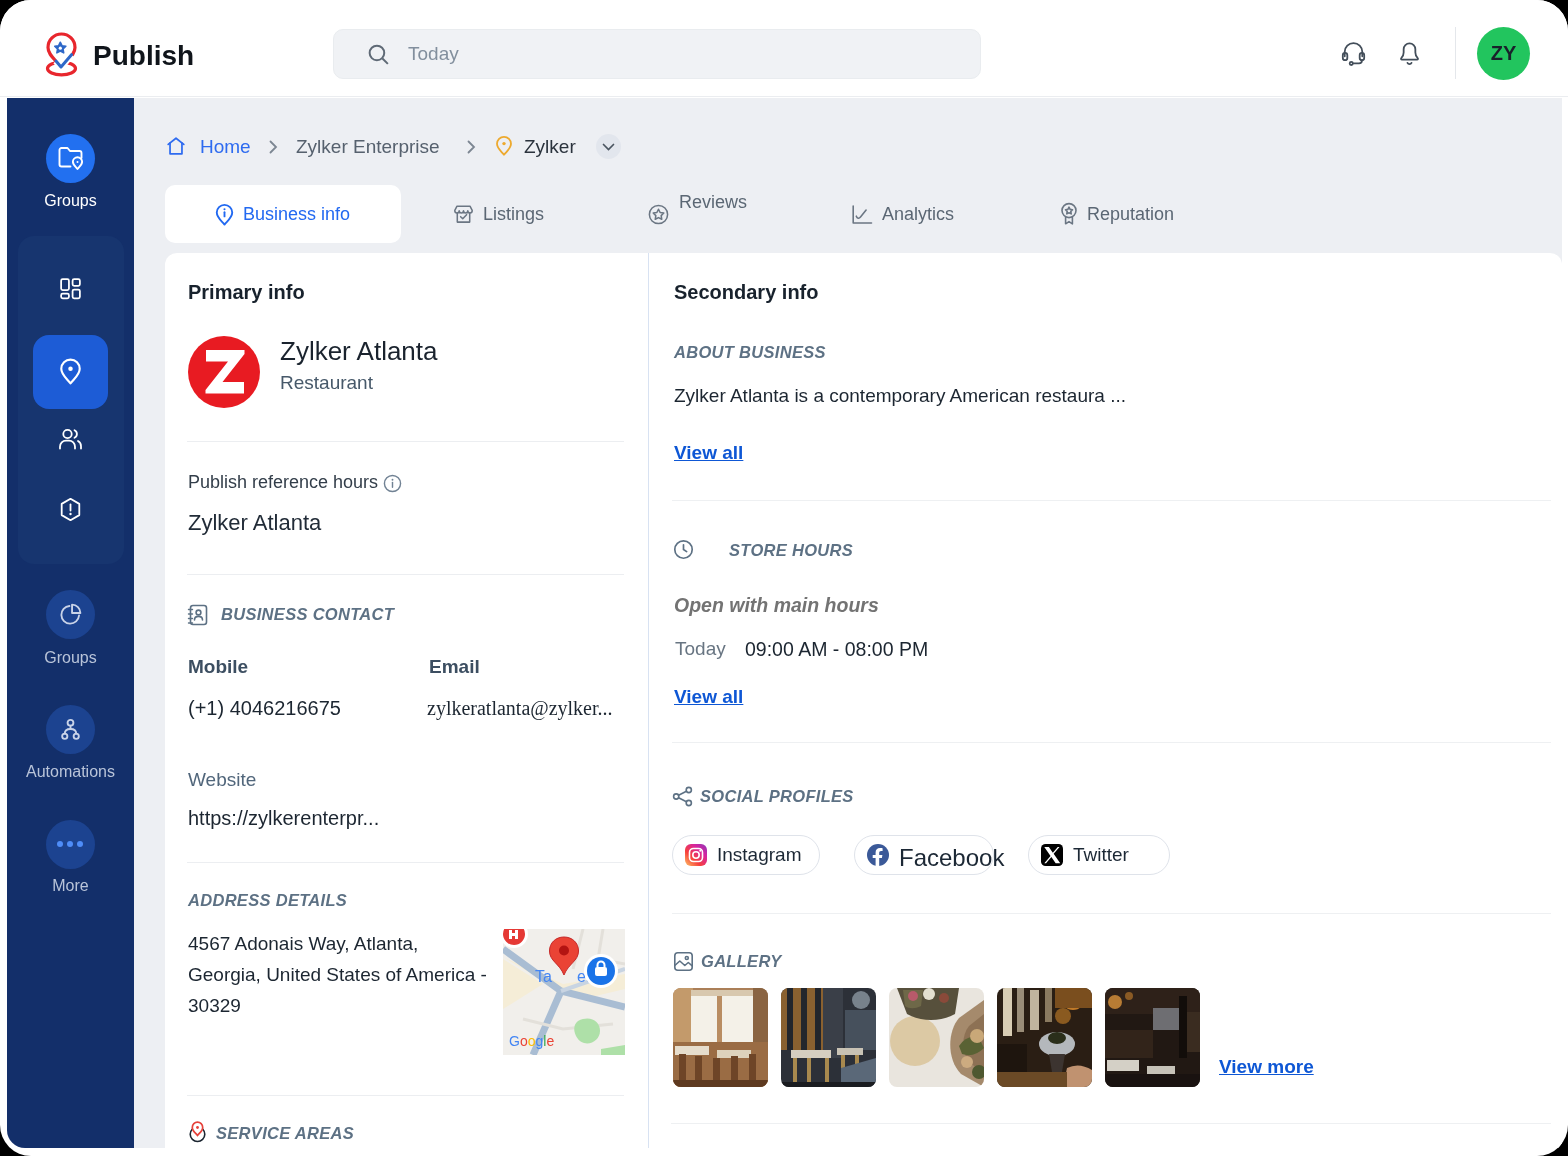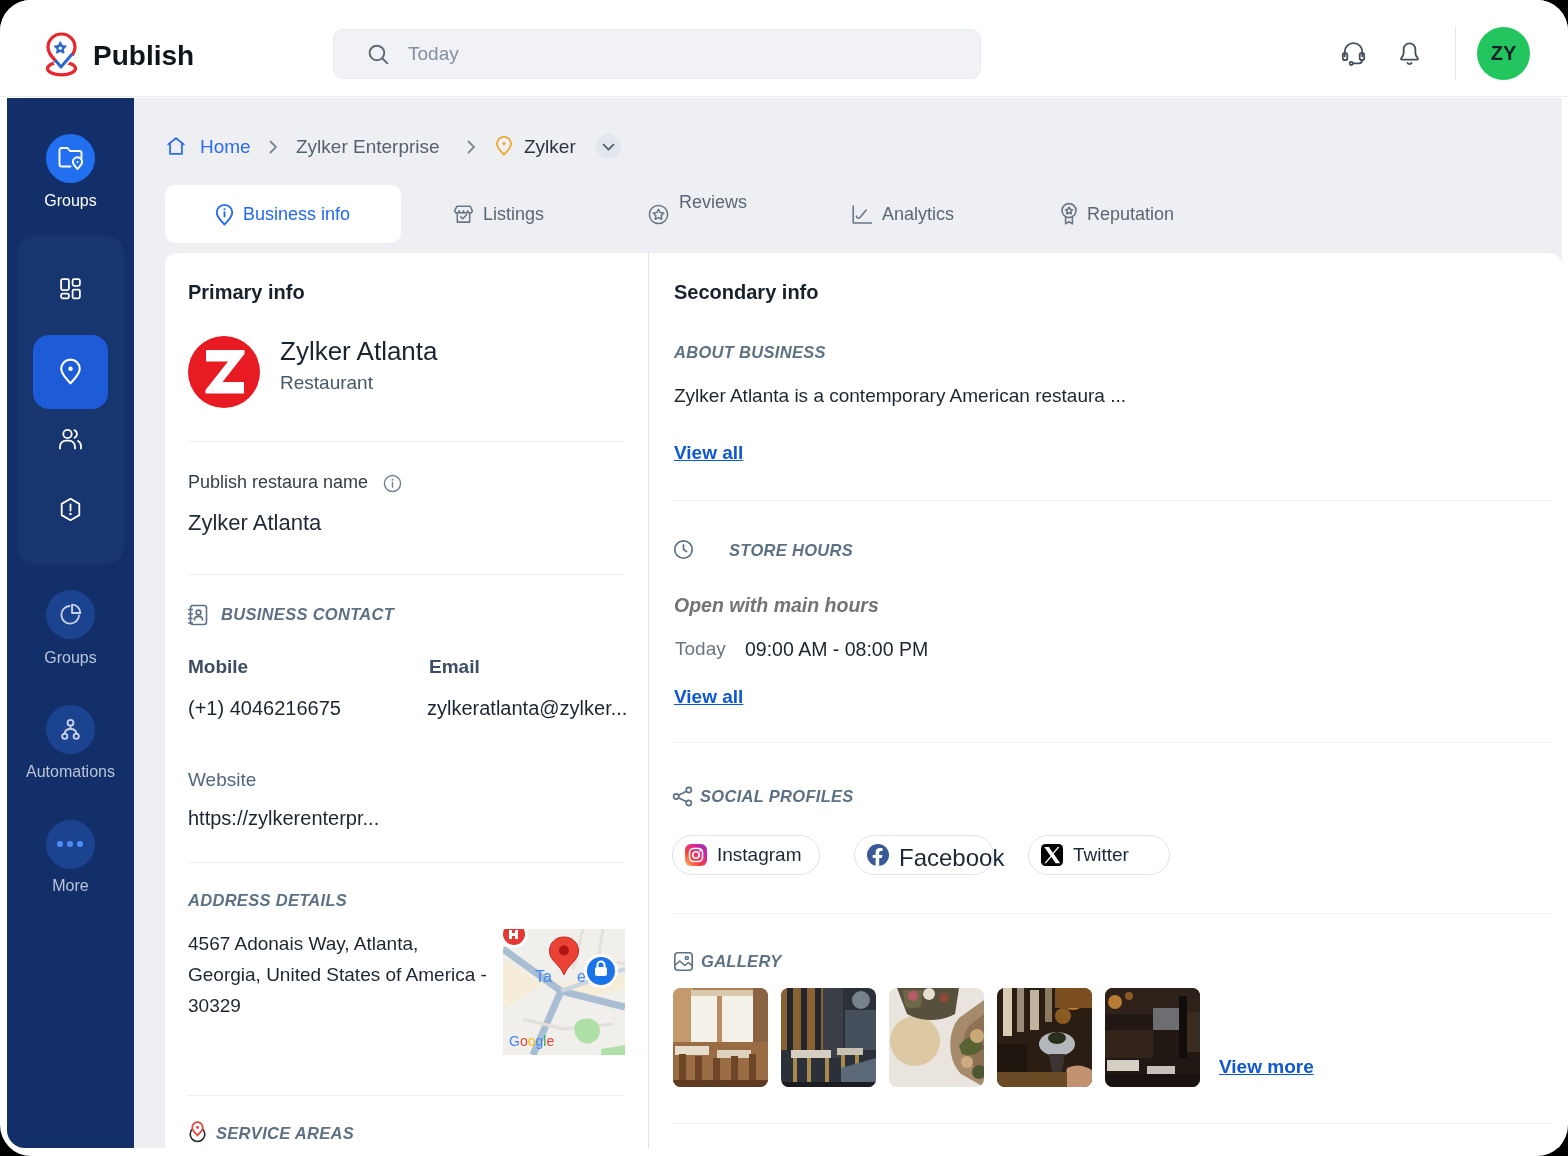--- a/index.html
+++ b/index.html
@@ -176,42 +176,42 @@
 
   <div class="abs" style="left:188px;top:336px;width:72px;height:72px;border-radius:50%;background:#e81b22;"></div>
   <svg class="abs" style="left:188px;top:336px;" width="72" height="72" viewBox="0 0 72 72">
     <path d="M18 14 H56.5 V18 L34.5 46 H56 V57.5 H17.5 V54 L40 25.5 H18 Z" fill="#fff"></path>
   </svg>
   <div class="abs" style="left:280px;top:336px;font-size:26px;color:#1a232e;">Zylker Atlanta</div>
   <div class="abs" style="left:280px;top:372px;font-size:19px;color:#47596a;">Restaurant</div>
 
   <div class="abs" style="left:187px;top:441px;width:437px;height:1px;background:#eceef1;"></div>
 
-  <div class="abs" style="left:188px;top:472px;font-size:18px;color:#333e4a;">Publish restaura name</div>
+  <div class="abs" style="left:188px;top:472px;font-size:18px;color:#333e4a;">Publish reference hours</div>
   <svg class="abs" style="left:383px;top:474px;" width="19" height="19" viewBox="0 0 20 20" fill="none" stroke="#718294" stroke-width="1.5" stroke-linecap="round">
     <circle cx="10" cy="10" r="8.5"></circle>
       <path d="M10 9 v5"></path>
       <circle cx="10" cy="6" r="1" fill="#718294" stroke="none"></circle>
   </svg>
   <div class="abs" style="left:188px;top:510px;font-size:22px;color:#222c38;">Zylker Atlanta</div>
 
   <div class="abs" style="left:187px;top:574px;width:437px;height:1px;background:#eceef1;"></div>
 
   <svg class="abs" style="left:187px;top:603px;" width="23" height="24" viewBox="0 0 23 24" fill="none" stroke="#5d7184" stroke-width="1.6" stroke-linecap="round" stroke-linejoin="round">
     <rect x="3.5" y="2.5" width="16" height="19" rx="2.5"></rect>
     <path d="M1.5 6.5 h4 M1.5 11 h4 M1.5 15.5 h4 M1.5 20 h4" stroke-width="1.4"></path>
     <circle cx="11.5" cy="9.5" r="2.4"></circle>
     <path d="M7.5 17 c0-2.3 1.8-3.6 4-3.6 s4 1.3 4 3.6"></path>
   </svg>
   <div class="abs sect-h" style="left:221px;top:605px;">BUSINESS CONTACT</div>
 
   <div class="abs" style="left:188px;top:656px;font-size:19px;font-weight:bold;color:#3c4e61;">Mobile</div>
   <div class="abs" style="left:429px;top:656px;font-size:19px;font-weight:bold;color:#3c4e61;">Email</div>
   <div class="abs dark" style="left:188px;top:697px;font-size:20px;">(+1) 4046216675</div>
-  <div class="abs dark" style="left:427px;top:697px;font-size:20px;">zylkeratlanta@zylker...</div>
+  <div class="abs dark" style="left:427px;top:697px;font-size:20px;font-family:Liberation Serif, serif;">zylkeratlanta@zylker...</div>
 
   <div class="abs" style="left:188px;top:769px;font-size:19px;color:#51667b;">Website</div>
   <div class="abs dark" style="left:188px;top:807px;font-size:20px;">https://zylkerenterpr...</div>
 
   <div class="abs" style="left:187px;top:862px;width:437px;height:1px;background:#eceef1;"></div>
 
   <div class="abs sect-h" style="left:188px;top:891px;">ADDRESS DETAILS</div>
   <div class="abs dark" style="left:188px;top:928px;font-size:19px;line-height:31px;">4567 Adonais Way, Atlanta,<br>Georgia, United States of America -<br>30329</div>
 
   <svg class="abs" style="left:503px;top:929px;" width="122" height="126" viewBox="0 0 122 126">

